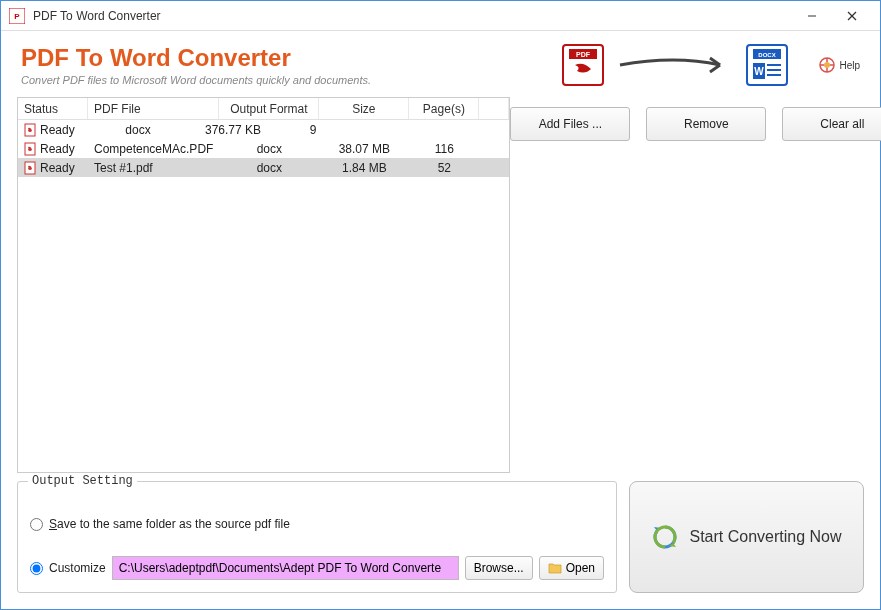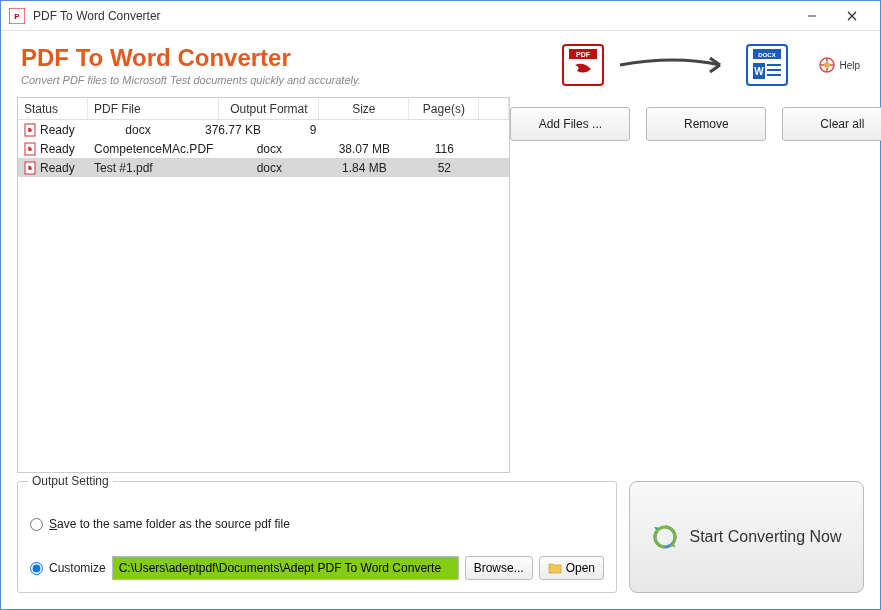--- a/index.html
+++ b/index.html
@@ -45,25 +45,25 @@
 .preview-house { position: absolute; bottom: 30px; left: 6px; right: 6px; }
 .preview-footer { position: absolute; bottom: 4px; left: 10px; right: 10px; display: flex; justify-content: space-between; font-size: 5px; color: #888; }
 .pager { display: flex; align-items: center; justify-content: center; margin-top: 10px; gap: 4px; height: 30px; }
 .pager-btn { width: 22px; height: 22px; border: 1px solid #bbb; background: linear-gradient(#fdfdfd,#ededed); display: flex; align-items: center; justify-content: center; cursor: pointer; border-radius: 3px; }
 .pager-input { width: 44px; height: 22px; border: 1px solid #bbb; text-align: center; font-size: 12px; }
 .pager-total { font-size: 12px; color: #222; margin-right: 6px; }
 .pager-group { display: flex; gap: 3px; }
 .pager-spacer { width: 20px; }
 .bottom { display: flex; padding: 0 16px 16px 16px; gap: 12px; align-items: stretch; }
 .fieldset { border: 1px solid #ccc; border-radius: 3px; padding: 10px 12px 12px 12px; flex: 1; position: relative; }
-.fieldset-legend { position: absolute; top: -8px; left: 10px; background: #fff; padding: 0 4px; font-size: 12px; color: #333; }
+.fieldset-legend { position: absolute; top: -8px; left: 10px; background: #fff; padding: 0 4px; font-size: 12px; color: #333; font-family: Liberation Mono, monospace; }
 .radio-row { display: flex; align-items: center; gap: 6px; font-size: 12px; color: #222; margin-bottom: 8px; margin-top: 25px; }
 .radio-row:last-child { margin-bottom: 0; }
 .radio-row input[type=radio] { margin: 0; }
-.path-input { flex: 1; height: 24px; border: 1px solid #bbb; padding: 0 6px; font-size: 12px; background: #84cc16; }
+.path-input { flex: 1; height: 24px; border: 1px solid #bbb; padding: 0 6px; font-size: 12px; background: #f0abfc; }
 .small-btn { height: 24px; padding: 0 8px; border: 1px solid #bbb; background: linear-gradient(#fdfdfd,#ededed); font-size: 12px; cursor: pointer; border-radius: 3px; display: flex; align-items: center; gap: 4px; }
 .big-btn { width: 235px; border: 1px solid #bbb; background: linear-gradient(#f8f8f8,#e8e8e8); border-radius: 8px; display: flex; align-items: center; justify-content: center; gap: 10px; font-size: 16px; color: #333; cursor: pointer; }
 .arrow-svg { width: 120px; height: 30px; }
 </style>
 </head>
 <body>
 
 <div class="window">
   <div class="titlebar">
     <svg class="app-icon" viewBox="0 0 16 16">
@@ -80,21 +80,21 @@
         <svg width="12" height="12" viewBox="0 0 12 12">
           <line x1="2" y1="2" x2="10" y2="10" stroke="#333" stroke-width="1.2"></line>
           <line x1="10" y1="2" x2="2" y2="10" stroke="#333" stroke-width="1.2"></line>
         </svg>
       </div>
   </div>
 
   <div class="header">
     <div class="header-left">
       <div class="header-title">PDF To Word Converter</div>
-      <div class="header-sub">Convert PDF files to Microsoft Test documents quickly and accurately.</div>
+      <div class="header-sub">Convert PDF files to Microsoft Word documents quickly and documents.</div>
     </div>
     <div class="header-icons">
       <svg width="44" height="44">
           <rect x="2" y="2" width="40" height="40" fill="#fff" stroke="#b11" stroke-width="2" rx="3"></rect>
           <rect x="8" y="6" width="28" height="10" fill="#b11"></rect>
           <text x="22" y="14" font-size="7" fill="#fff" text-anchor="middle" font-weight="bold">PDF</text>
           <path d="M14 22 Q22 18 30 26 Q24 32 16 28 Q20 24 14 22" fill="#b11"></path>
         </svg>
       <svg class="arrow-svg" viewBox="0 0 120 30">
           <path d="M5 15 Q60 5 105 15" stroke="#444" stroke-width="3" fill="none"></path>

